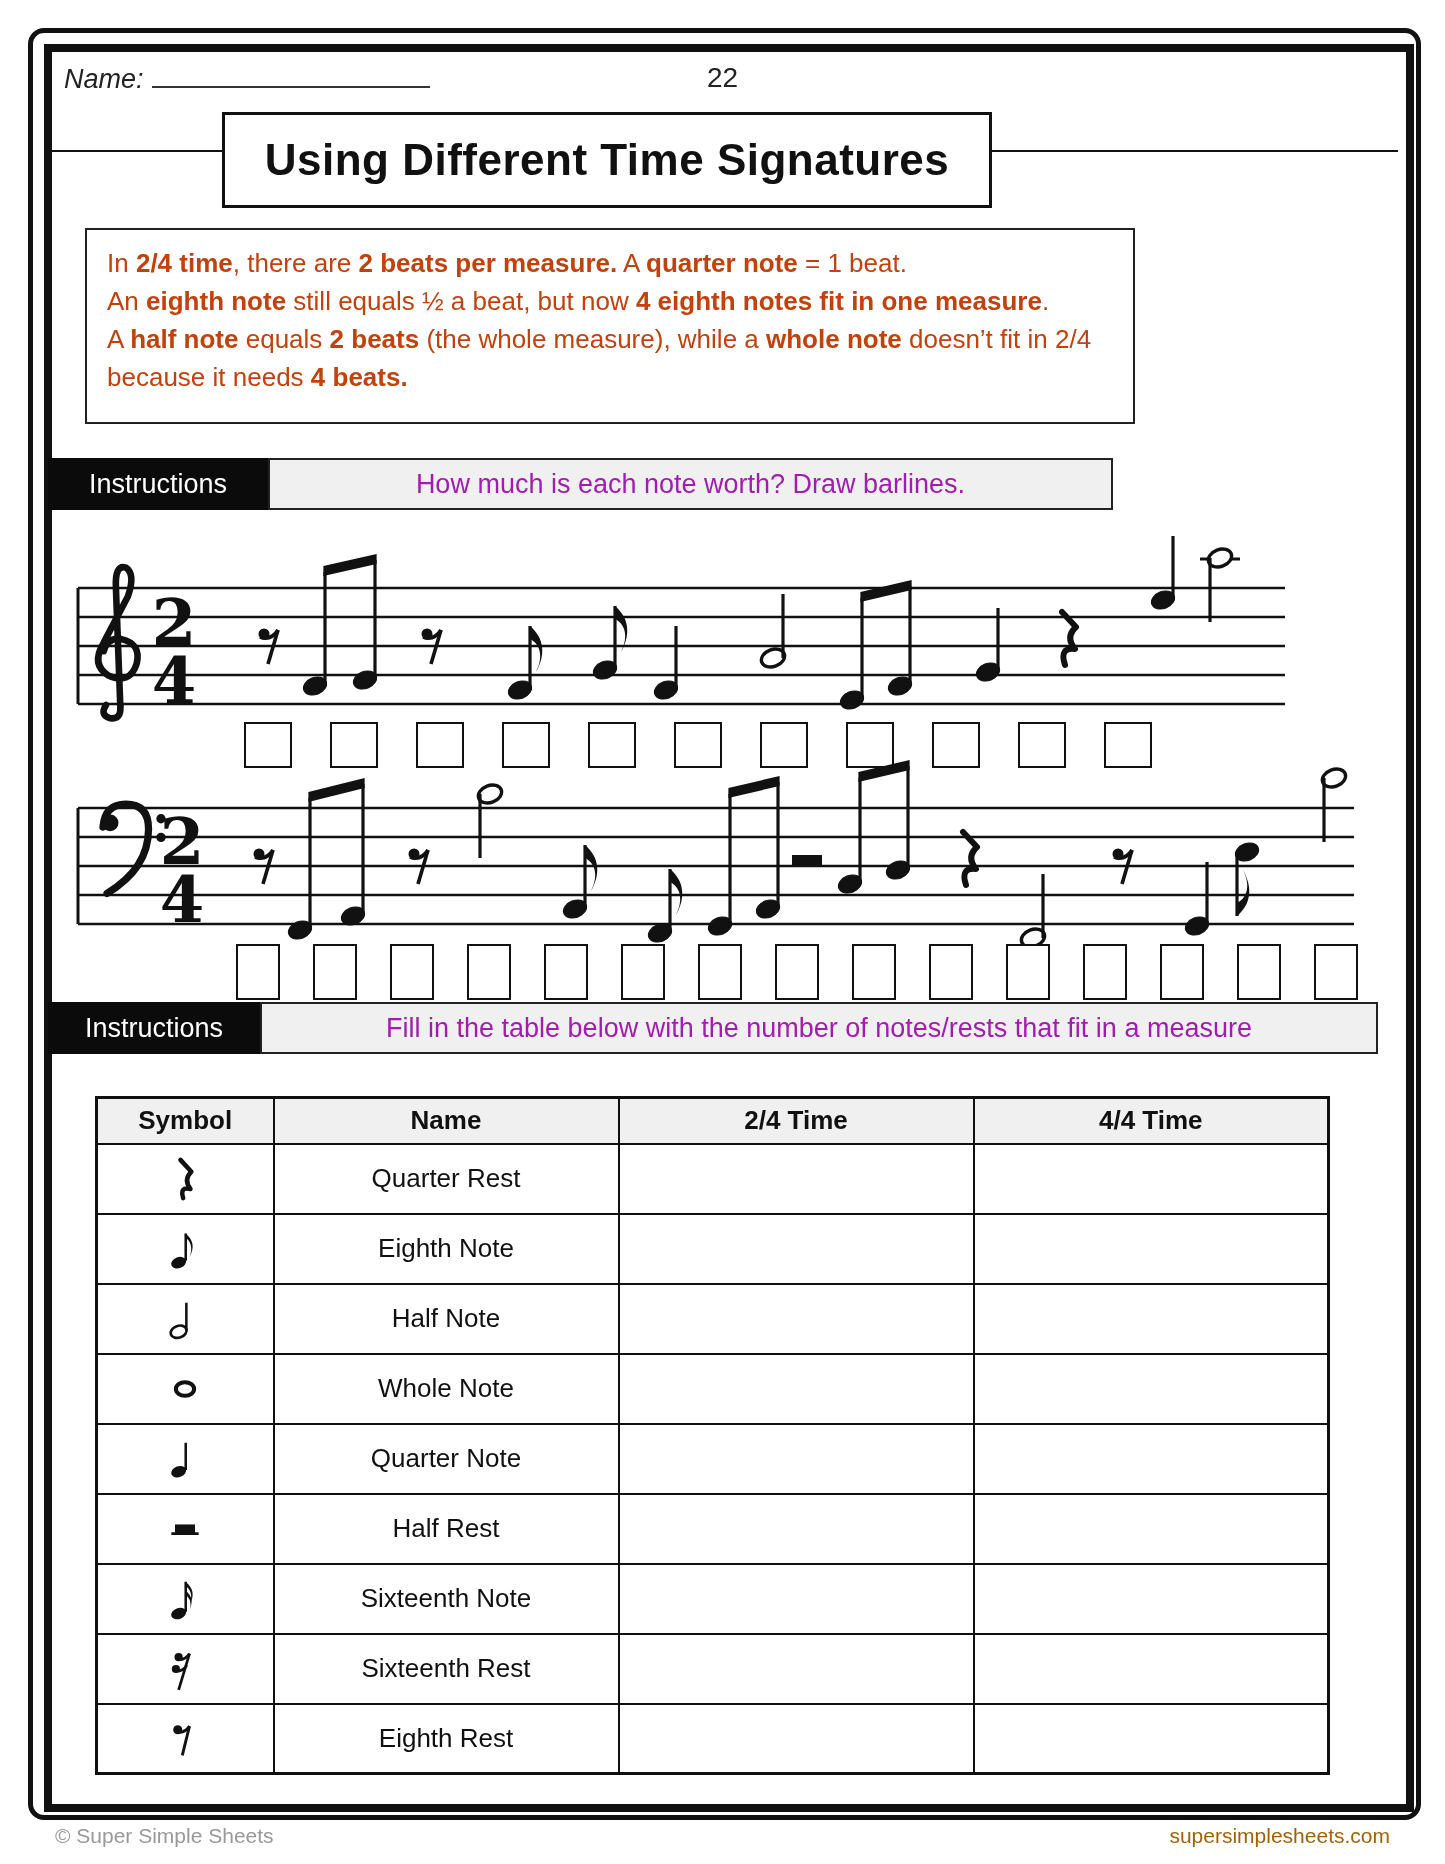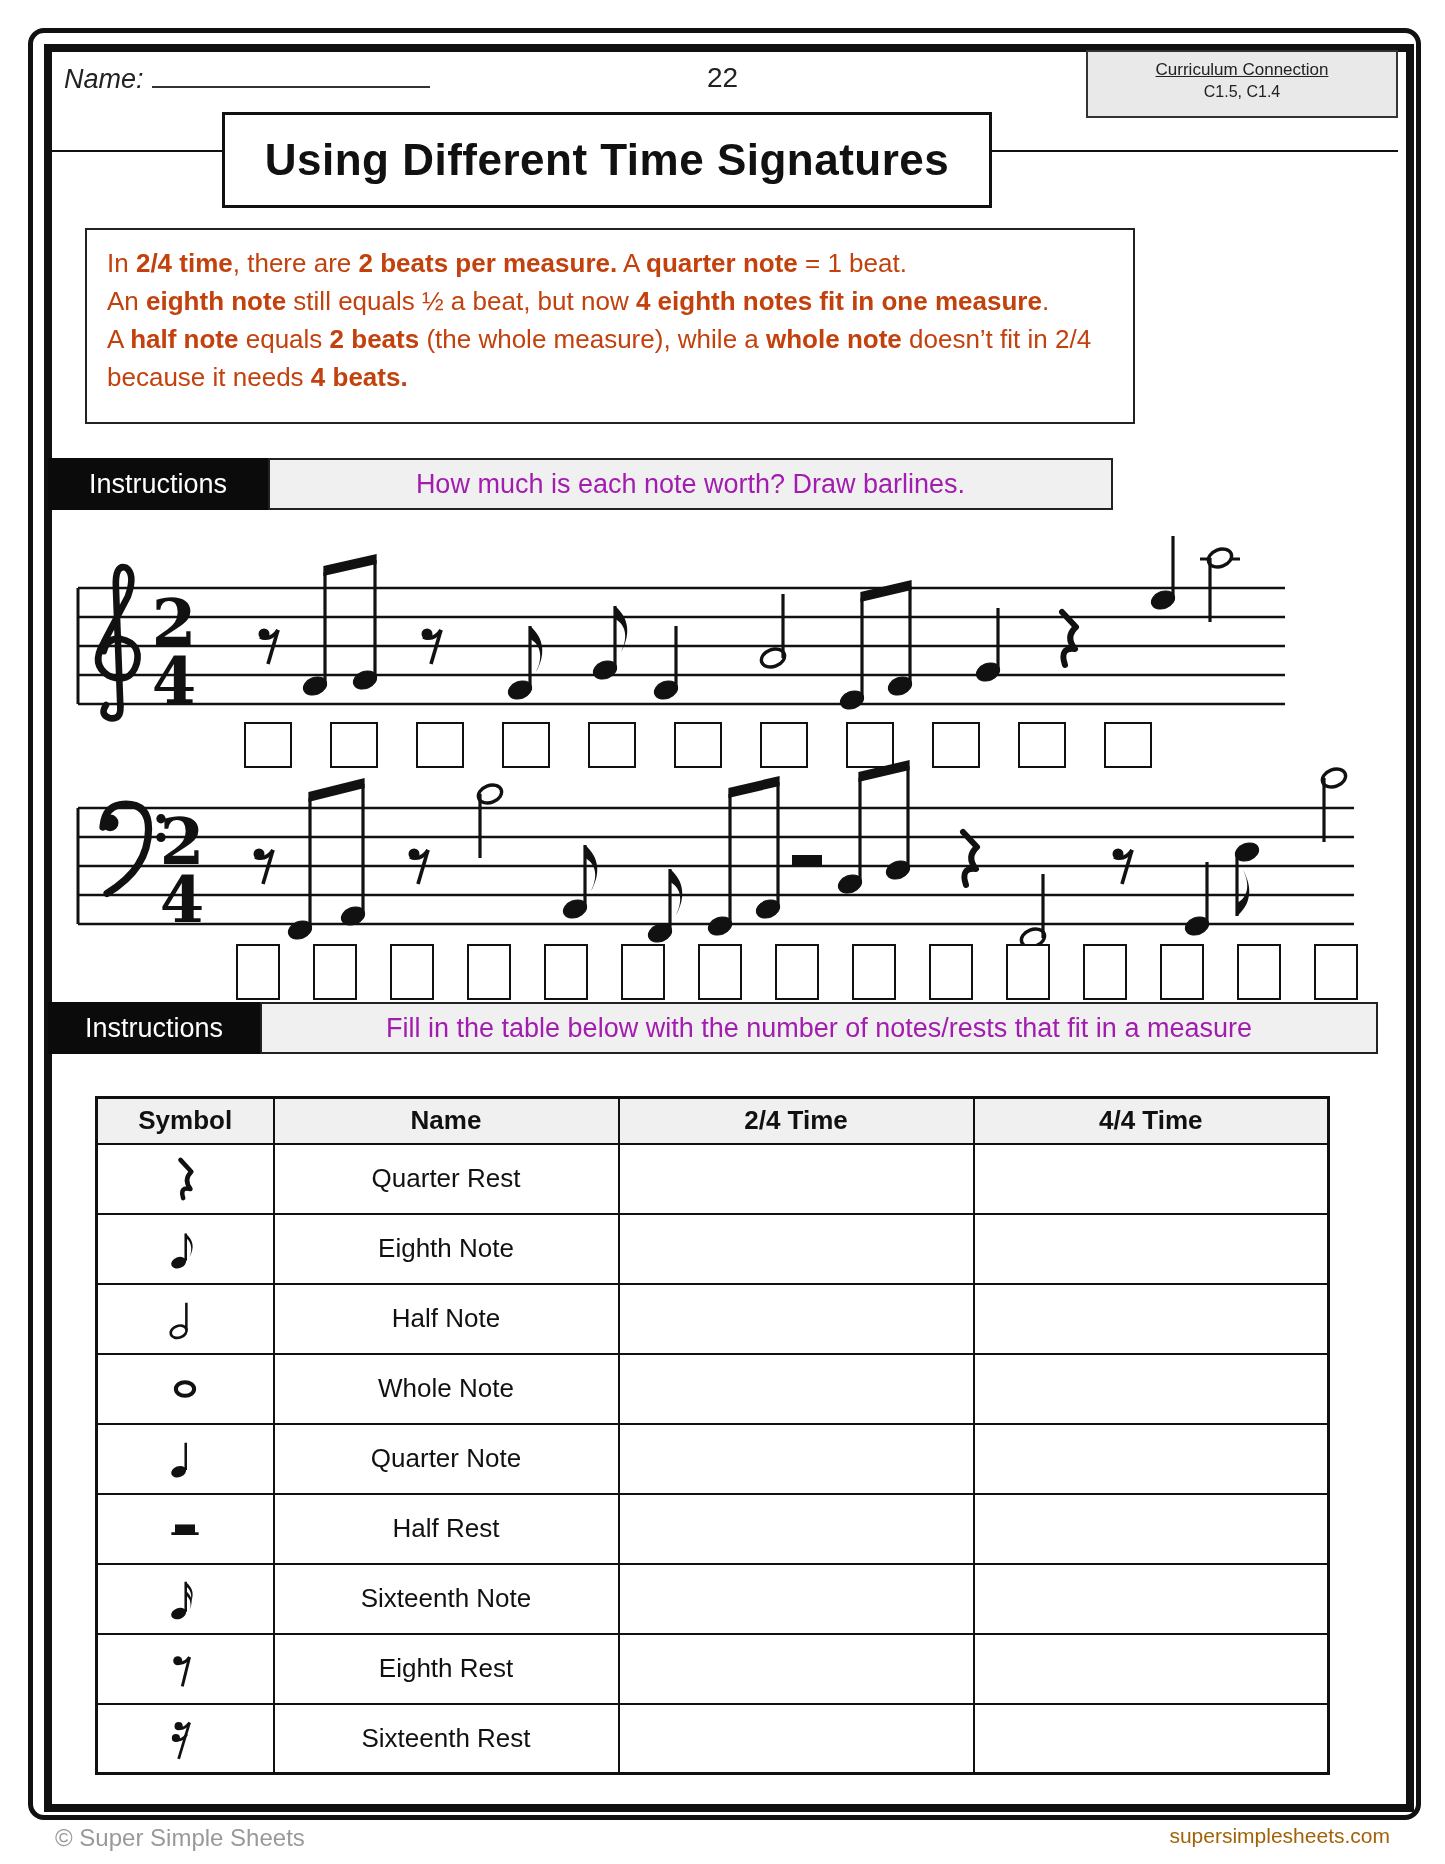--- a/index.html
+++ b/index.html
@@ -51,21 +51,21 @@
   .abox{border:2.5px solid #111;box-sizing:border-box;background:#fff;}
   
   .note-table{position:absolute;left:95px;top:1096px;border-collapse:collapse;table-layout:fixed;}
   .note-table th,.note-table td{border:2px solid #111;box-sizing:border-box;text-align:center;
         vertical-align:middle;padding:0;}
   .note-table th{background:#f0f0f0;font-size:26px;font-weight:700;height:46px;}
   .note-table td{height:70px;font-size:26px;}
   .note-table{border:3px solid #111;}
   .tsym{width:40px;height:50px;display:inline-block;vertical-align:middle;}
   
-  .footer-left{position:absolute;left:55px;top:1824px;font-size:24px;color:#999;text-align:center;}
+  .footer-left{position:absolute;left:55px;top:1824px;font-size:21px;color:#999;text-align:center;}
   .footer-right{position:absolute;right:55px;top:1824px;font-size:21px;color:#a16207;}
 </style>
 </head>
 <body>
 
 <svg width="0" height="0" style="position:absolute" aria-hidden="true">
   <defs>
     <symbol id="clef-treble" viewBox="0 0 60 160">
       <g fill="none" stroke="#111" stroke-width="6" stroke-linecap="round">
         <path d="M33 142 L29 34 Q28 13 38 16 Q47 22 40 42 L18 84 Q6 104 22 114 Q42 123 48 103 Q52 85 34 81 Q21 79 18 92"></path>
@@ -124,24 +124,20 @@
 
 <div class="page">
   <div class="frame-outer"></div>
   <div class="frame-inner"></div>
 
   <div class="name-row">
     <span>Name:</span><span class="name-line"></span>
   </div>
   <div class="page-num">22</div>
 
-  <div class="curr-box">
-    <div class="curr-title">Curriculum Connection</div>
-    <div class="curr-codes">C1.5, C1.4</div>
-  </div>
 
   <div class="title-hline"></div>
   <div class="title-box">
     <h1>Using Different Time Signatures</h1>
   </div>
 
   <div class="info-box" id="info-box">
       <p><span>In </span><b>2/4 time</b><span>, there are </span><b>2 beats per measure.</b><span> A </span><b>quarter note</b><span> = 1 beat.</span></p>
       <p><span>An </span><b>eighth note</b><span> still equals ½ a beat, but now </span><b>4 eighth notes fit in one measure</b><span>.</span></p>
       <p><span>A </span><b>half note</b><span> equals </span><b>2 beats</b><span> (the whole measure), while a </span><b>whole note</b><span> doesn’t fit in 2/4</span></p>
@@ -360,31 +356,31 @@
         <tr>
           <td><svg class="tsym" viewBox="0 0 44 52">
               <use href="#sym-sixteenth-note"></use>
             </svg></td>
           <td>Sixteenth Note</td>
           <td></td>
           <td></td>
         </tr>
         <tr>
           <td><svg class="tsym" viewBox="0 0 44 52">
+              <use href="#sym-sixteenth-rest"></use>
+            </svg></td>
+          <td>Sixteenth Rest</td>
+          <td></td>
+          <td></td>
+        </tr>
+        <tr>
+          <td><svg class="tsym" viewBox="0 0 44 52">
               <use href="#sym-eighth-rest"></use>
             </svg></td>
           <td>Eighth Rest</td>
-          <td></td>
-          <td></td>
-        </tr>
-        <tr>
-          <td><svg class="tsym" viewBox="0 0 44 52">
-              <use href="#sym-sixteenth-rest"></use>
-            </svg></td>
-          <td>Sixteenth Rest</td>
           <td></td>
           <td></td>
         </tr>
       </tbody>
   </table>
 
   <div class="footer-left">© Super Simple Sheets</div>
   <div class="footer-right">supersimplesheets.com</div>
 </div>
 

